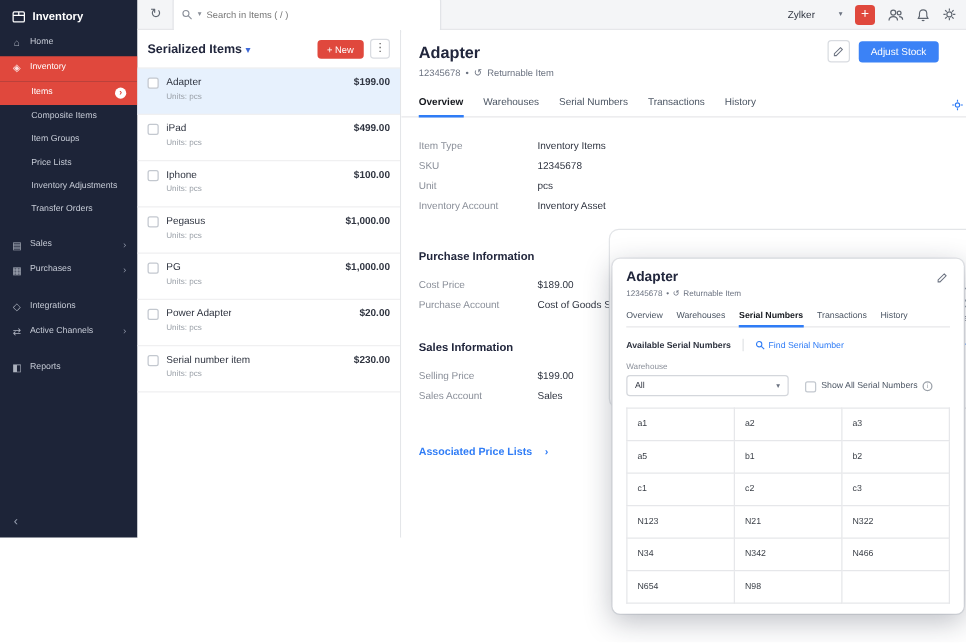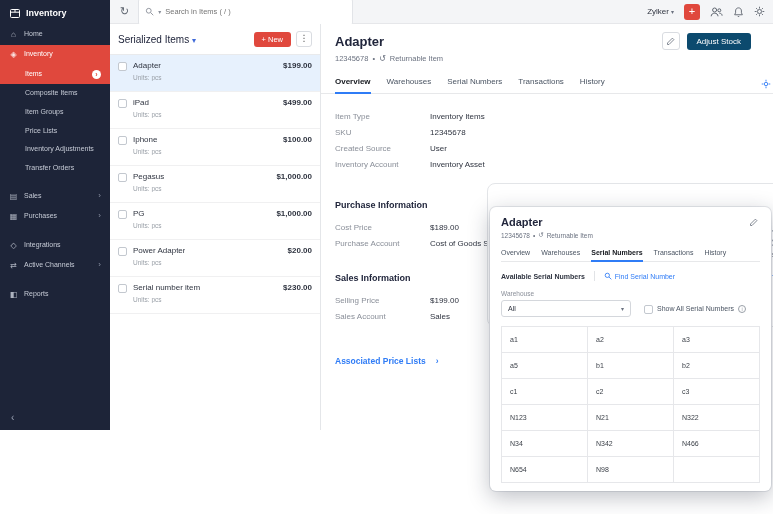--- a/index.html
+++ b/index.html
@@ -20,49 +20,49 @@
   .nav-gap { height:9px; }
   .collapse-btn { margin-top:auto; padding:7px 11px; color:#9aa2b3; font-size:10px; cursor:pointer; }
 
   
   .topbar { position:absolute; left:110px; top:0; width:663px; height:24px; background:#f4f5f7; border-bottom:1px solid #e6e7ea; display:flex; align-items:center; gap:9px; padding:0 8px 0 10px; }
   .refresh { color:#5f6670; font-size:11px; line-height:1; cursor:pointer; }
   .searchbox { display:flex; align-items:center; gap:4px; background:#fff; border:1px solid #e2e4e8; border-radius:3px; height:28px; padding:0 6px; width:215px; color:#8a8f99; }
   .searchbox .scaret { font-size:6px; color:#8a8f99; }
   .searchbox input { border:none; outline:none; background:transparent; font-size:7.5px; color:#333; width:100%; font-family:inherit; }
   .tb-right { margin-left:auto; display:flex; align-items:center; gap:10px; }
-  .org { font-size:8px; color:#2f3440; display:flex; gap:2px; align-items:center; cursor:pointer; }
+  .org { font-size:8px; color:#2f3440; display:flex; gap:19px; align-items:center; cursor:pointer; }
   .org .scaret { font-size:6px; color:#6b7280; }
   .btn-plus { width:16px; height:16px; background:#e0483d; color:#fff; border-radius:3px; font-size:11px; line-height:15px; text-align:center; cursor:pointer; }
   .tb-icon { color:#5f6670; display:flex; cursor:pointer; }
 
   
   .list-panel { position:absolute; left:110px; top:24px; width:211px; height:406px; background:#fff; border-right:1px solid #e4e6e9; }
   .list-header { display:flex; align-items:center; gap:5px; padding:7px 8px; }
-  .list-title { font-size:10px; font-weight:normal; color:#21263c; cursor:pointer; white-space:nowrap; }
+  .list-title { font-size:10px; font-weight:bold; color:#21263c; cursor:pointer; white-space:nowrap; }
   .list-title .lcaret { color:#3f6ad8; font-size:8px; }
   .btn-new { margin-left:auto; background:#e0483d; color:#fff; font-size:7.5px; padding:3px 8px; border-radius:3px; border:none; cursor:pointer; white-space:nowrap; font-family:inherit; }
   .btn-dots { width:16px; height:16px; border:1px solid #d9dce1; border-radius:3px; background:#fff; color:#555; font-size:9px; line-height:13px; text-align:center; cursor:pointer; }
   .list-rows { border-top:1px solid #e9eaec; }
   .row { display:flex; align-items:flex-start; gap:6px; padding:6px 8px; height:37px; border-bottom:1px solid #f0f0f1; cursor:pointer; }
   .row.selected { background:#e7f1fd; }
   .cbx { flex:0 0 9px; width:9px; height:9px; border:1px solid #c3c8cf; border-radius:2px; background:#fff; margin-top:1px; cursor:pointer; }
   .row-main { overflow:hidden; }
   .row-name { font-size:8px; color:#2f3440; white-space:nowrap; }
   .row-units { font-size:6.5px; color:#9aa0a8; margin-top:4px; }
   .row-price { margin-left:auto; font-size:8px; font-weight:bold; color:#2f3440; white-space:nowrap; }
 
   
   .detail { position:absolute; left:321px; top:24px; width:452px; height:406px; background:#fff; overflow:hidden; }
   .d-header { padding:8px 14px 0; }
   .d-title-row { display:flex; align-items:center; }
   .d-title { font-size:13px; font-weight:bold; color:#21263c; }
   .d-actions { margin-left:auto; display:flex; align-items:center; gap:7px; padding-right:8px; }
   .icon-btn { width:18px; height:18px; border:1px solid #d9dce1; border-radius:3px; background:#fff; display:flex; align-items:center; justify-content:center; cursor:pointer; }
-  .btn-adjust { background:#0c4a6e; color:#fff; font-size:8px; padding:4px 10px; border-radius:3px; border:none; cursor:pointer; font-family:inherit; }
+  .btn-adjust { background:#3b82f6; color:#fff; font-size:8px; padding:4px 10px; border-radius:3px; border:none; cursor:pointer; font-family:inherit; }
   .d-sub { display:flex; align-items:center; gap:4px; font-size:7.5px; color:#6b7280; margin-top:4px; }
   .ret-ic { font-size:8px; color:#6b7280; }
   .tabs { display:flex; gap:16px; padding:0 14px; margin-top:9px; border-bottom:1px solid #e7e8ea; position:relative; }
   .tab { font-size:8px; color:#4b5563; padding:5px 0 6px; cursor:pointer; white-space:nowrap; }
   .tab.active { color:#15181e; font-weight:bold; border-bottom:2px solid #2f7cf6; margin-bottom:-1px; }
   .tabs-right-ic { position:absolute; right:2px; bottom:4px; color:#2f7cf6; display:flex; }
   .overview { padding:18px 14px 0; position:relative; }
   .frow { display:flex; margin-bottom:6px; line-height:10px; }
   .flabel { flex:0 0 95px; font-size:8px; color:#8a8f99; }
   .fvalue { font-size:8px; color:#2f3440; }
@@ -316,22 +316,22 @@
     <div class="overview">
       <div class="frow">
           <span class="flabel">Item Type</span>
           <span class="fvalue">Inventory Items</span>
         </div>
       <div class="frow">
           <span class="flabel">SKU</span>
           <span class="fvalue">12345678</span>
         </div>
       <div class="frow">
-          <span class="flabel">Created Source</span>
-          <span class="fvalue">User</span>
+          <span class="flabel">Unit</span>
+          <span class="fvalue">pcs</span>
         </div>
       <div class="frow">
           <span class="flabel">Inventory Account</span>
           <span class="fvalue">Inventory Asset</span>
         </div>
 
       <div class="section-h">Purchase Information</div>
       <div class="frow">
           <span class="flabel">Cost Price</span>
           <span class="fvalue">$189.00</span>

